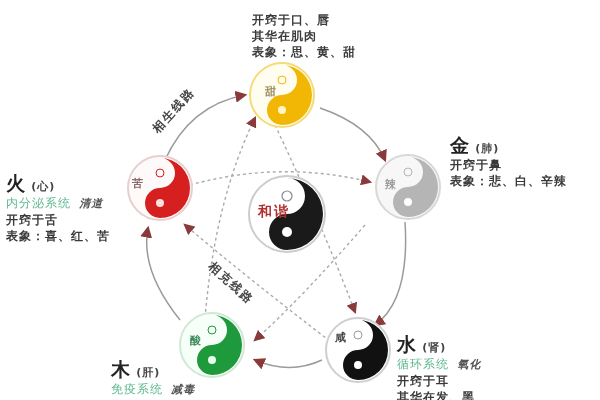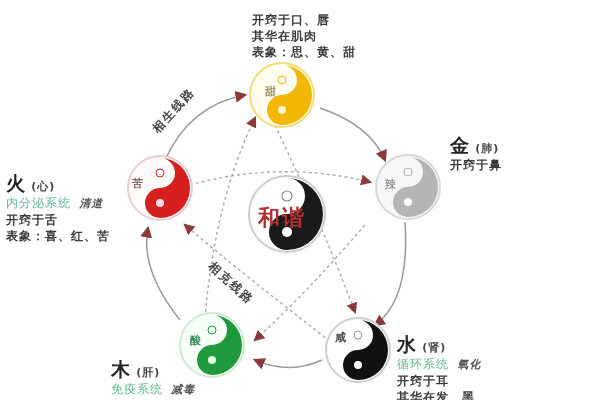--- a/index.html
+++ b/index.html
@@ -90,21 +90,21 @@
     <circle cy="18" r="5" fill="#ffffff"></circle>
   </g>
 </svg>
 
 <span class="taste" style="left:265px;top:84px;">甜</span>
 <span class="taste" style="left:385px;top:177px;color:#999;">辣</span>
 <span class="taste" style="left:335px;top:330px;color:#444;">咸</span>
 <span class="taste" style="left:190px;top:333px;color:#3a8a5a;">酸</span>
 <span class="taste" style="left:132px;top:176px;color:#8a6a6a;">苦</span>
 
-<span style="position:absolute;left:258px;top:203px;font-size:22px;font-weight:bold;color:#b03030;letter-spacing:2px;">和谐</span>
+<span style="position:absolute;left:258px;top:203px;font-size:14px;font-weight:bold;color:#b03030;letter-spacing:2px;">和谐</span>
 
 <span class="route-label" style="left:146px;top:102px;transform:rotate(-48deg);">相生线路</span>
 <span class="route-label" style="left:203px;top:275px;transform:rotate(42deg);">相克线路</span>
 
 <div class="txt" style="left:252px;top:12px;">
   <div>开窍于口、唇</div>
   <div>其华在肌肉</div>
   <div>表象：思、黄、甜</div>
 </div>
 
@@ -120,20 +120,21 @@
   <div>开窍于舌</div>
   <div>表象：喜、红、苦</div>
 </div>
 
 <div class="txt" style="left:450px;top:134px;">
   <div>
     <span class="el-title">金</span>
     <span class="organ">(肺)</span>
   </div>
   <div>开窍于鼻</div>
+  <div>表象：悲、白、辛辣</div>
 </div>
 
 <div class="txt" style="left:397px;top:333px;">
   <div>
     <span class="el-title">水</span>
     <span class="organ">(肾)</span>
   </div>
   <div>
     <span class="sys">循环系统</span>
     <span class="note">氧化</span>

